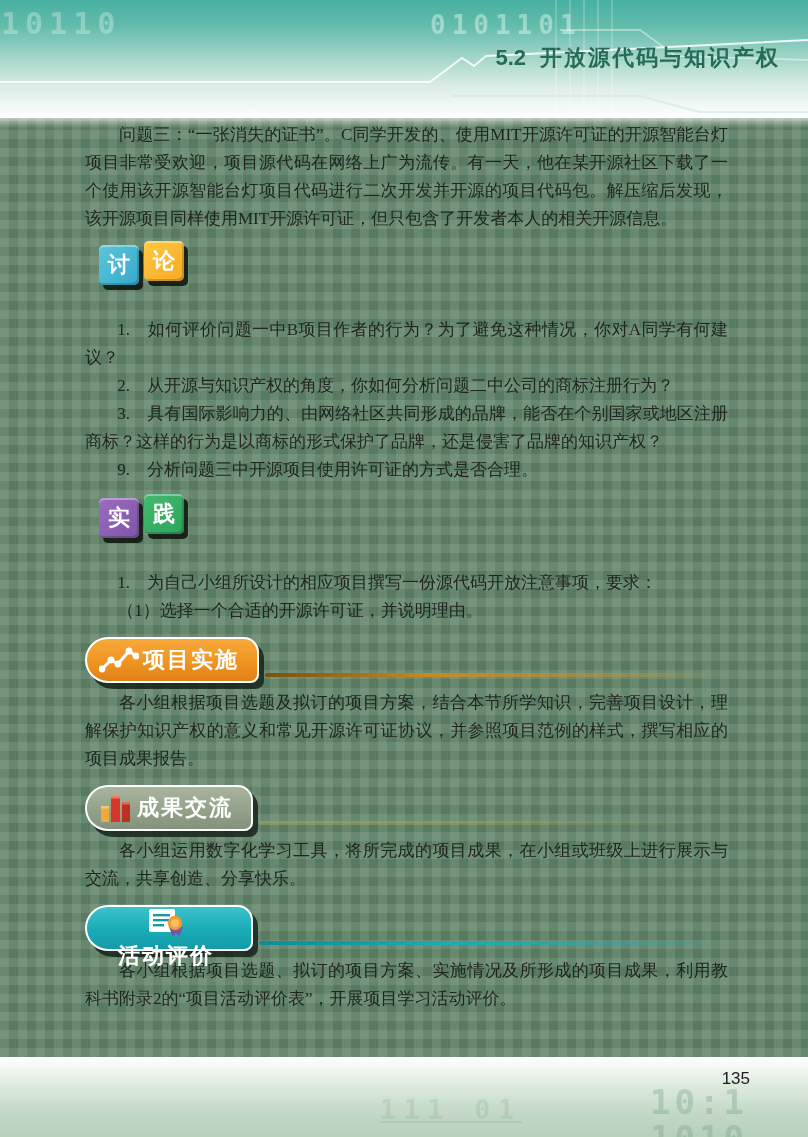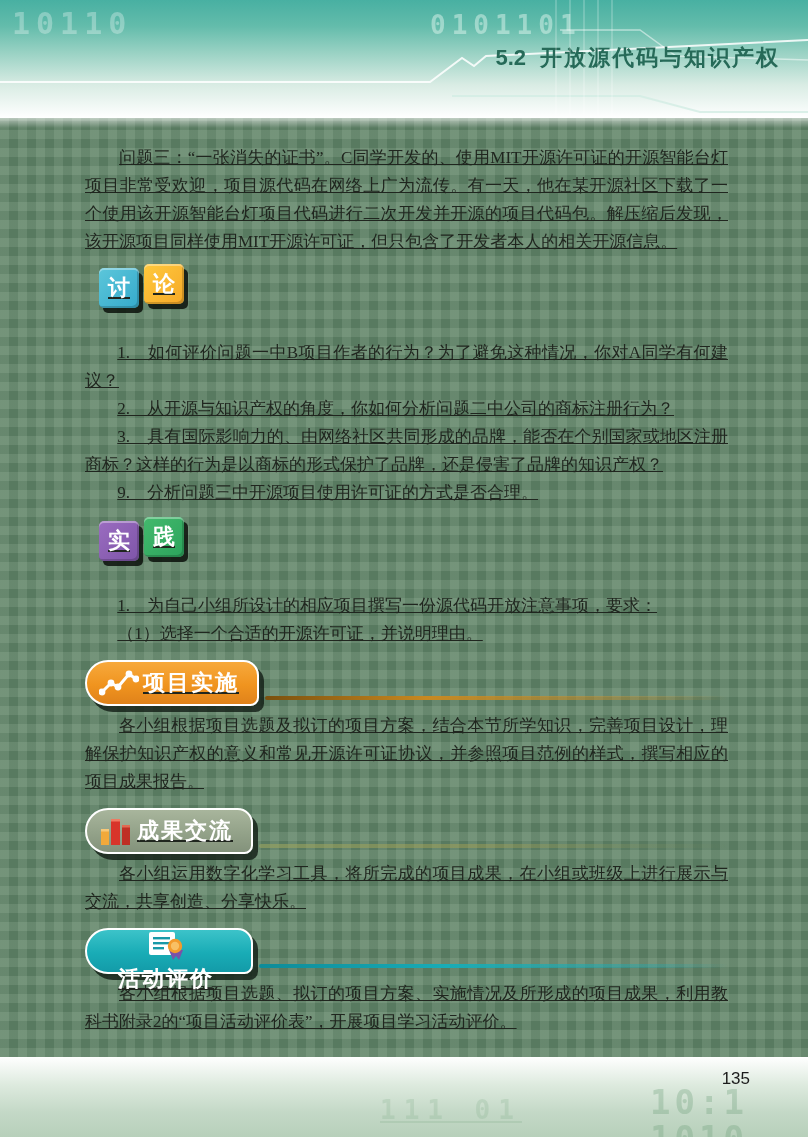--- a/index.html
+++ b/index.html
@@ -17,39 +17,38 @@
   .page-header::after{ 
     content:""; position:absolute; top:0; bottom:0; left:555px; width:60px;
     background:
       linear-gradient(90deg, rgba(255,255,255,.55) 0 2px, transparent 2px) 0 0/14px 100% repeat-x;
     opacity:.35;
   }
   .binary-decor{
     position:absolute; font-family:"DejaVu Sans Mono",monospace; font-weight:bold;
     color:rgba(255,255,255,.38); letter-spacing:6px; pointer-events:none; white-space:nowrap;
   }
-  .binary-left{ top:6px; left:12px; font-size:30px; color:rgba(255,255,255,.30);}
+  .binary-left{ top:6px; left:1px; font-size:30px; color:rgba(255,255,255,.30);}
   .binary-right{ top:10px; left:430px; font-size:26px; color:rgba(235,250,245,.45);}
   .header-lines{ position:absolute; inset:0; }
   .header-title{
     position:absolute; top:43px; right:28px;
     font-family:"Liberation Sans",sans-serif;
     color:#266a58; font-size:22px; font-weight:bold; letter-spacing:2px;
   }
   .header-title .sec-num{ margin-right:14px; letter-spacing:0; }
 
   
   .page-body{
-    position:relative; height:939px; padding:26px 80px 0 85px;
+    position:relative; height:939px; padding:3px 80px 0 85px;
     background-color:#587a60;
     background-image:
       repeating-linear-gradient(0deg, rgba(196,220,196,.14) 0 9px, transparent 9px 18px),
       repeating-linear-gradient(90deg, rgba(196,220,196,.14) 0 9px, transparent 9px 18px);
     color:#20261f;
-    text-decoration:underline;
   }
   .page-body::before{ 
     content:""; position:absolute; left:0; right:0; top:0; height:10px;
     background:linear-gradient(180deg, rgba(255,255,255,.55), rgba(255,255,255,0));
   }
   p.text{ font-size:17px; line-height:28px; text-indent:2em; text-align:justify; }
   p.intro{ margin-bottom:8px; }
   p.list-item{ text-indent:1.9em; }
   .list-block{ margin-bottom:10px;margin-top:29px; }
 

